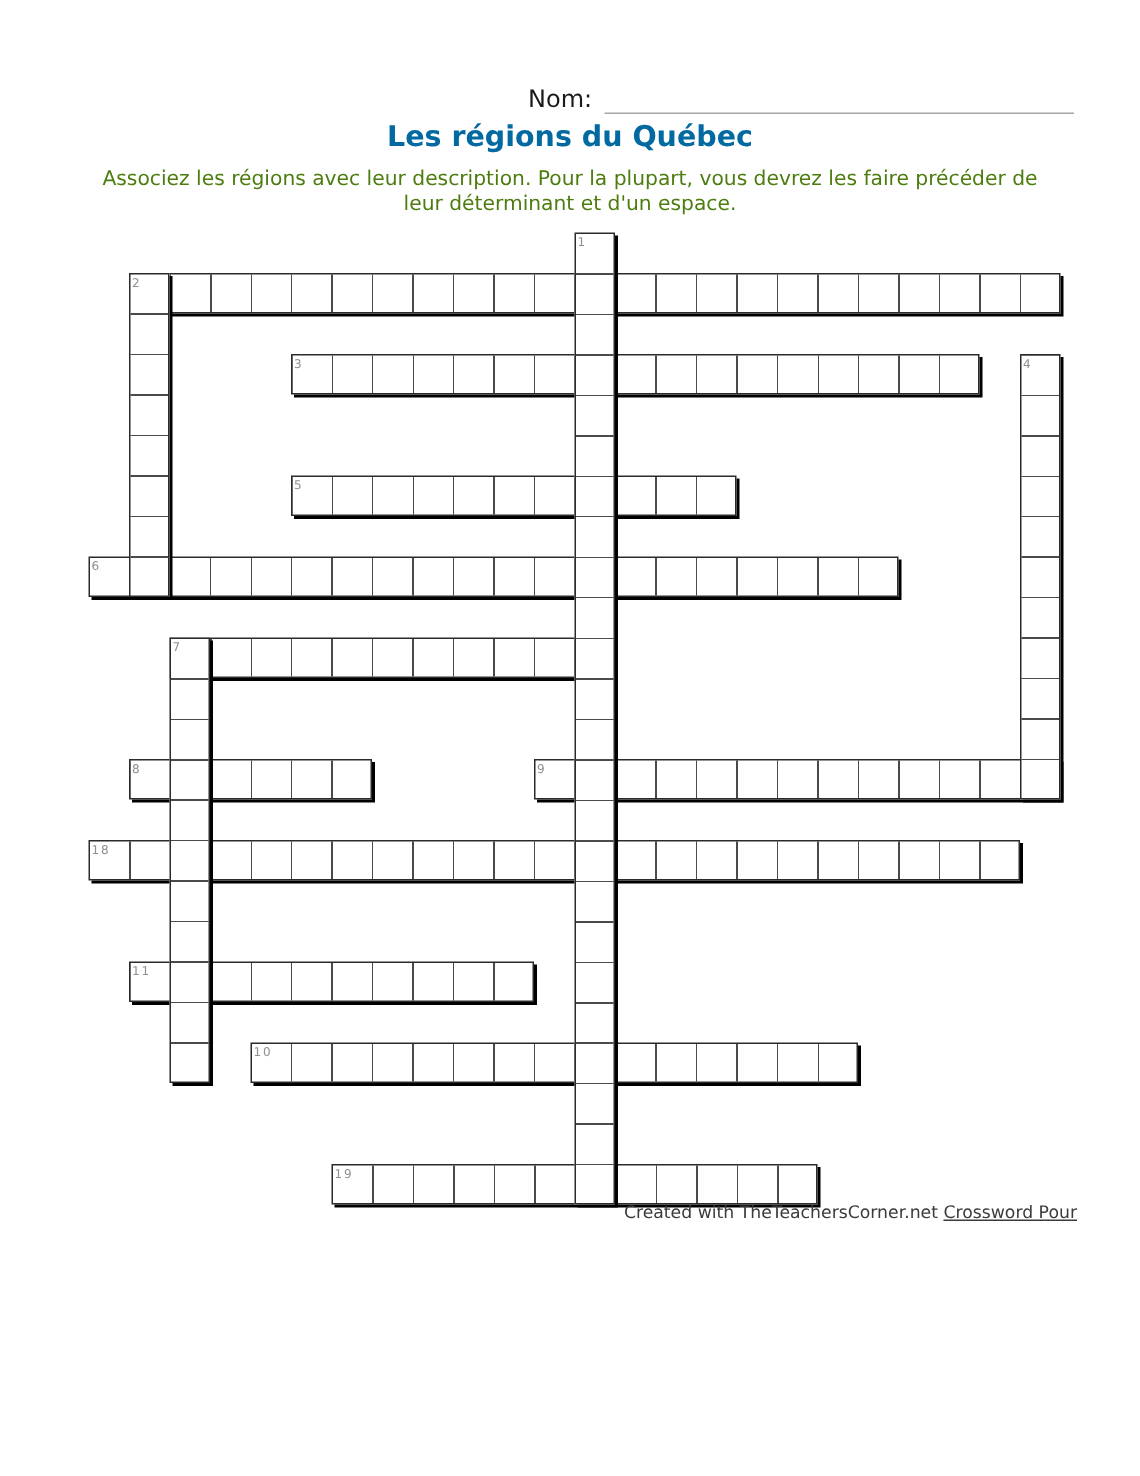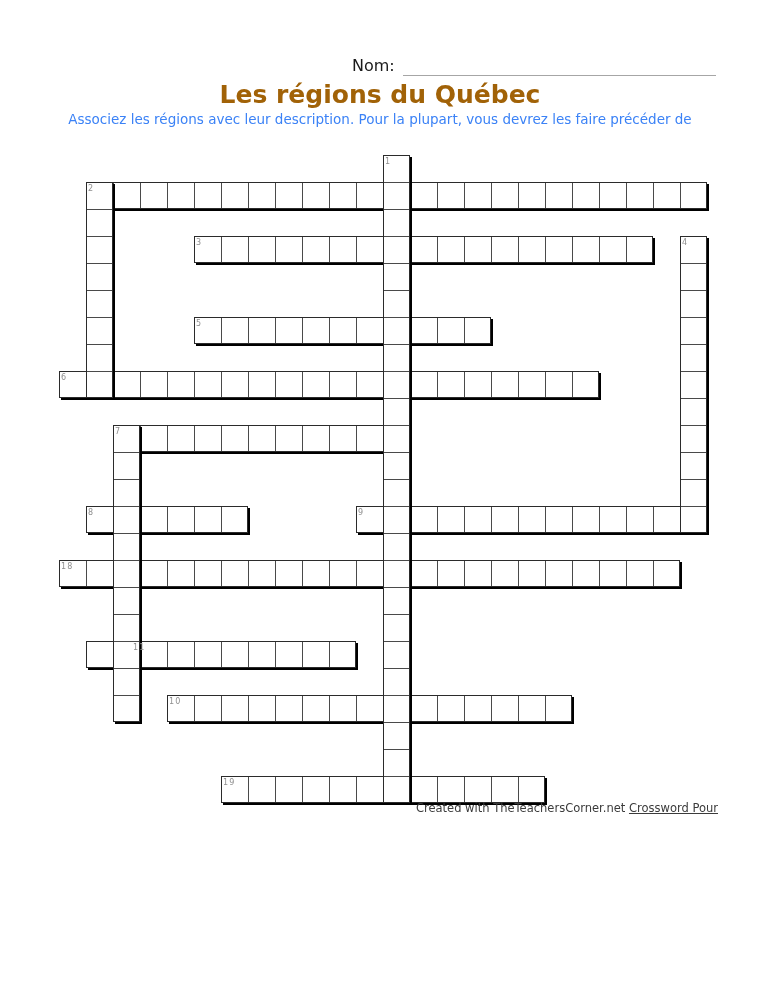--- a/index.html
+++ b/index.html
@@ -26,33 +26,33 @@
     width: 313px;
     height: 1px;
     background: #a6a6a6;
   }
   .title {
     position: absolute;
     left: 0;
     top: 80px;
     width: 760px;
     text-align: center;
-    font-size: 25px;
+    font-size: 19px;
     font-weight: bold;
-    color: #a16207;
+    color: #0369a1;
   }
   .instructions {
     position: absolute;
     left: 0;
     top: 111px;
     width: 760px;
     text-align: center;
     font-size: 13.5px;
     line-height: 17px;
-    color: #3b82f6;
+    color: #4d7c0f;
   }
   #crossword-grid {
     position: absolute;
     
   }
   .word {
     position: absolute;
     box-sizing: border-box;
     background-color: #ffffff;
     border: 1px solid #2b2b2b;
@@ -93,20 +93,21 @@
 
 <div id="page">
 
   <span class="nom-label">Nom:</span>
   <div class="nom-line"></div>
 
   <div class="title">Les régions du Québec</div>
 
   <div class="instructions">
     <div>Associez les régions avec leur description. Pour la plupart, vous devrez les faire précéder de</div>
+    <div>leur déterminant et d'un espace.</div>
   </div>
 
   <div id="crossword-grid" style="left: 59px; top: 155px; width: 648px; height: 648px;">
       <div class="word across" style="left: 27px; top: 27px; width: 621px; height: 27px;"></div>
       <div class="word across" style="left: 135px; top: 81px; width: 459px; height: 27px;"></div>
       <div class="word across" style="left: 135px; top: 162px; width: 297px; height: 27px;"></div>
       <div class="word across" style="left: 0px; top: 216px; width: 540px; height: 27px;"></div>
       <div class="word across" style="left: 54px; top: 270px; width: 297px; height: 27px;"></div>
       <div class="word across" style="left: 27px; top: 351px; width: 162px; height: 27px;"></div>
       <div class="word across" style="left: 297px; top: 351px; width: 351px; height: 27px;"></div>
@@ -121,20 +122,20 @@
       <div class="cell-number" style="left: 326px; top: 2px;">1</div>
       <div class="cell-number" style="left: 29px; top: 29px;">2</div>
       <div class="cell-number" style="left: 137px; top: 83px;">3</div>
       <div class="cell-number" style="left: 623px; top: 83px;">4</div>
       <div class="cell-number" style="left: 137px; top: 164px;">5</div>
       <div class="cell-number" style="left: 2px; top: 218px;">6</div>
       <div class="cell-number" style="left: 56px; top: 272px;">7</div>
       <div class="cell-number" style="left: 29px; top: 353px;">8</div>
       <div class="cell-number" style="left: 299px; top: 353px;">9</div>
       <div class="cell-number" style="left: 2px; top: 407px;">18</div>
-      <div class="cell-number" style="left: 29px; top: 488px; margin-left: 45px;">11</div>
+      <div class="cell-number" style="left: 29px; top: 488px;">11</div>
       <div class="cell-number" style="left: 110px; top: 542px;">10</div>
       <div class="cell-number" style="left: 164px; top: 623px;">19</div>
     </div>
 
   <div class="footer"><span>Created with TheTeachersCorner.net </span><a href="#">Crossword Pour</a></div>
 
 </div>
 
 </body></html>

